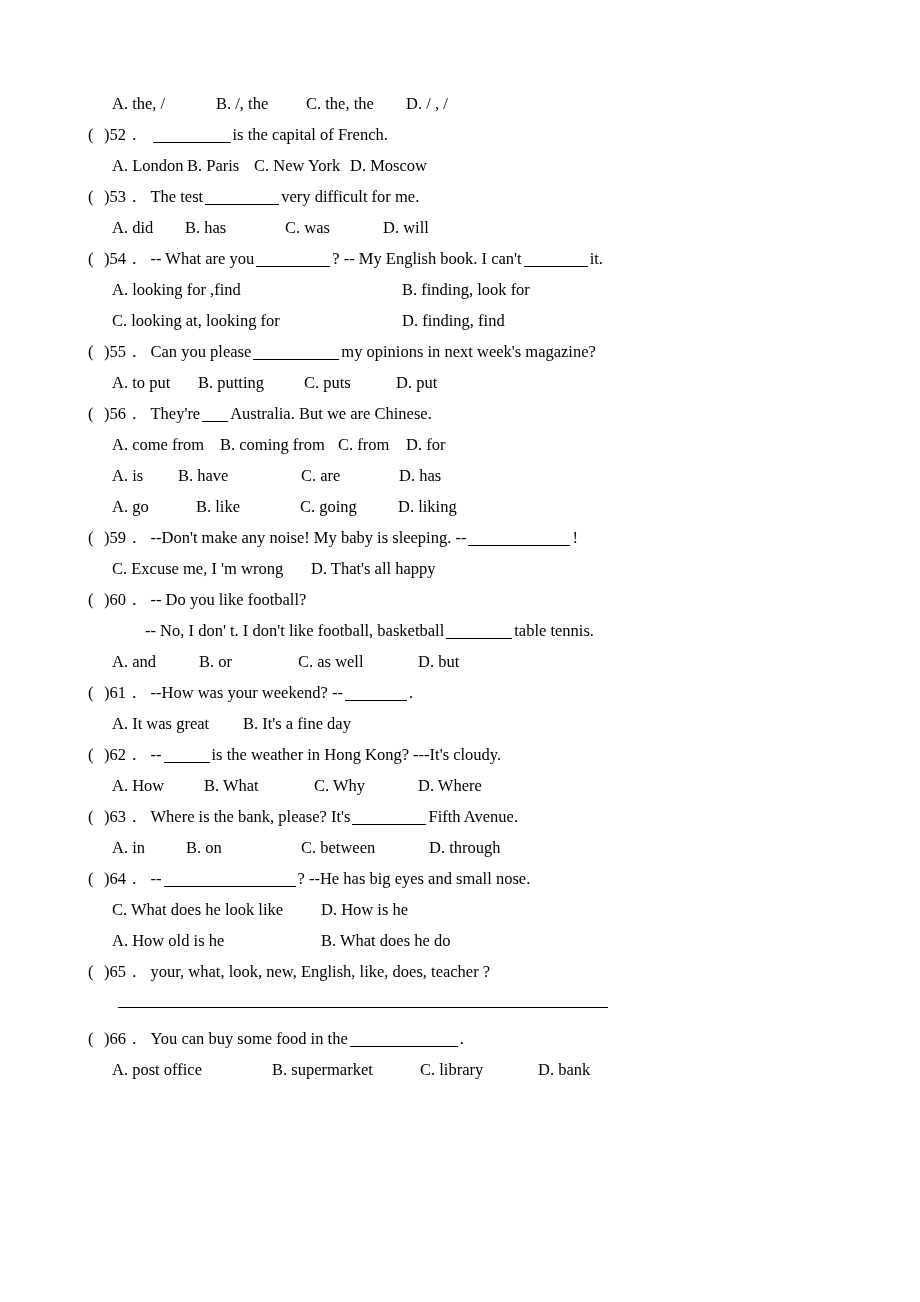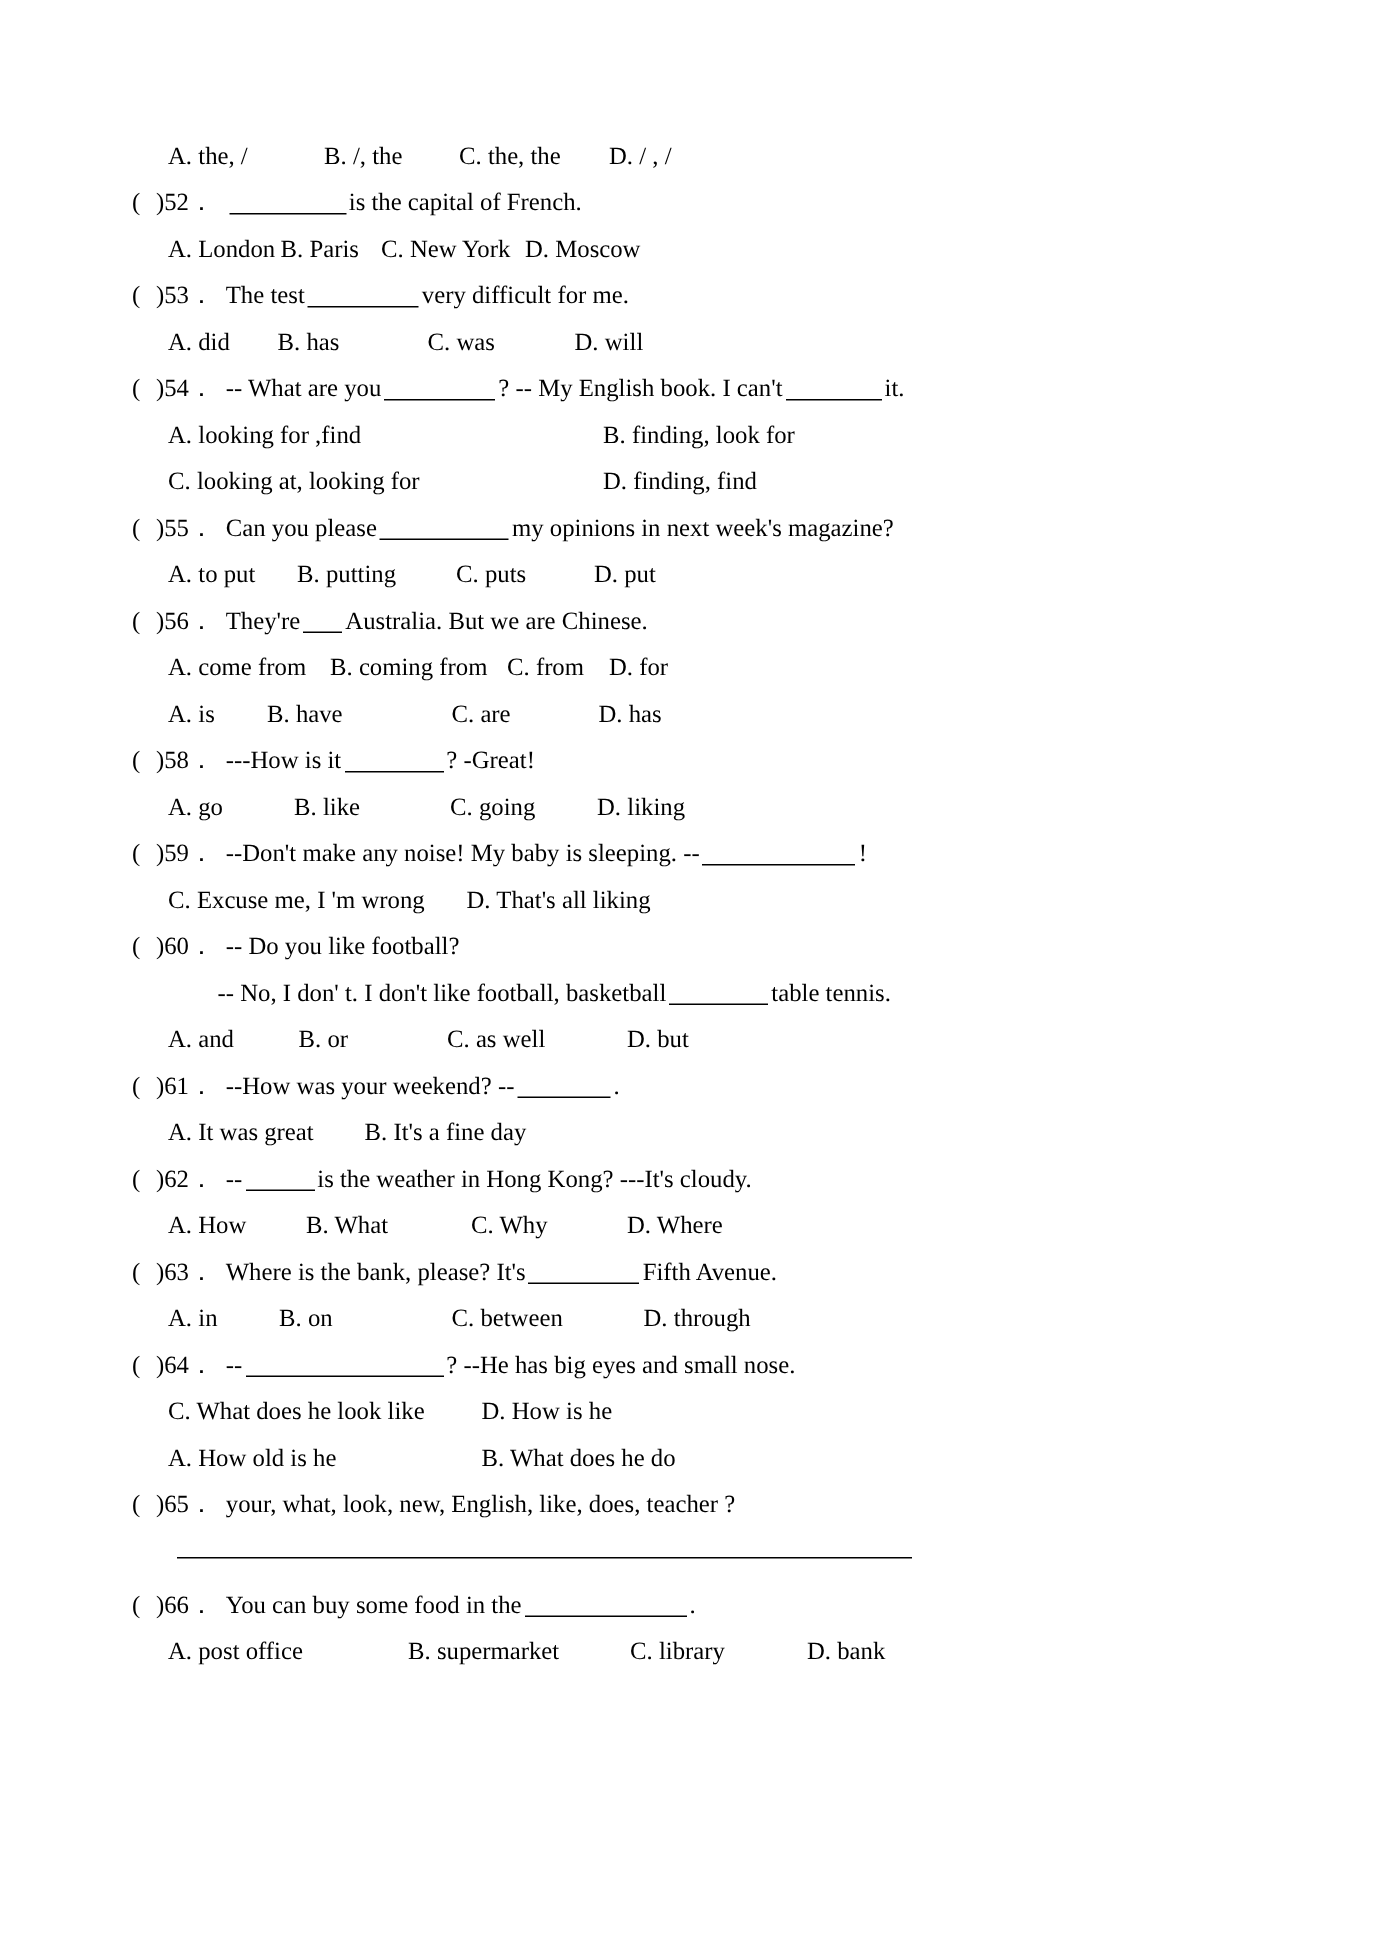--- a/index.html
+++ b/index.html
@@ -139,32 +139,29 @@
       <span class="paren">(</span><span class="num">)56．</span><span class="stem">They're</span><span class="blank" style="width:26px"></span><span>Australia. But we are Chinese.</span>
     </div>
     <div class="line opt-line">
       <span class="opt" style="width:108px">A. come from</span><span class="opt" style="width:118px">B. coming from</span><span class="opt" style="width:68px">C. from</span><span class="opt">D. for</span>
     </div>
 
     <div class="line opt-line">
       <span class="opt" style="width:66px">A. is</span><span class="opt" style="width:123px">B. have</span><span class="opt" style="width:98px">C. are</span><span class="opt">D. has</span>
     </div>
 
-    <div class="line q-line">
-      <span class="paren">(</span><span class="num">)58．</span><span class="stem">---How is it</span><span class="blank" style="width:66px"></span><span>? -Great!</span>
-    </div>
     <div class="line opt-line">
       <span class="opt" style="width:84px">A. go</span><span class="opt" style="width:104px">B. like</span><span class="opt" style="width:98px">C. going</span><span class="opt">D. liking</span>
     </div>
 
     <div class="line q-line">
       <span class="paren">(</span><span class="num">)59．</span><span class="stem">--Don't make any noise! My baby is sleeping.   --</span><span class="blank" style="width:102px"></span><span>!</span>
     </div>
     <div class="line opt-line">
-      <span class="opt">C. Excuse me, I 'm wrong</span><span class="opt col2" style="left:223px">D. That's all liking</span>
+      <span class="opt">C. Excuse me, I 'm wrong</span><span class="opt col2" style="left:223px">D. That's all happy</span>
     </div>
 
     <div class="line q-line">
       <span class="paren">(</span><span class="num">)60．</span><span class="stem">-- Do you like football?</span>
     </div>
     <div class="line cont-line">
       <span>-- No, I don' t. I don't like football, basketball</span><span class="blank" style="width:66px"></span><span>table tennis.</span>
     </div>
     <div class="line opt-line">
       <span class="opt" style="width:87px">A. and</span><span class="opt" style="width:99px">B. or</span><span class="opt" style="width:120px">C. as well</span><span class="opt">D. but</span>

